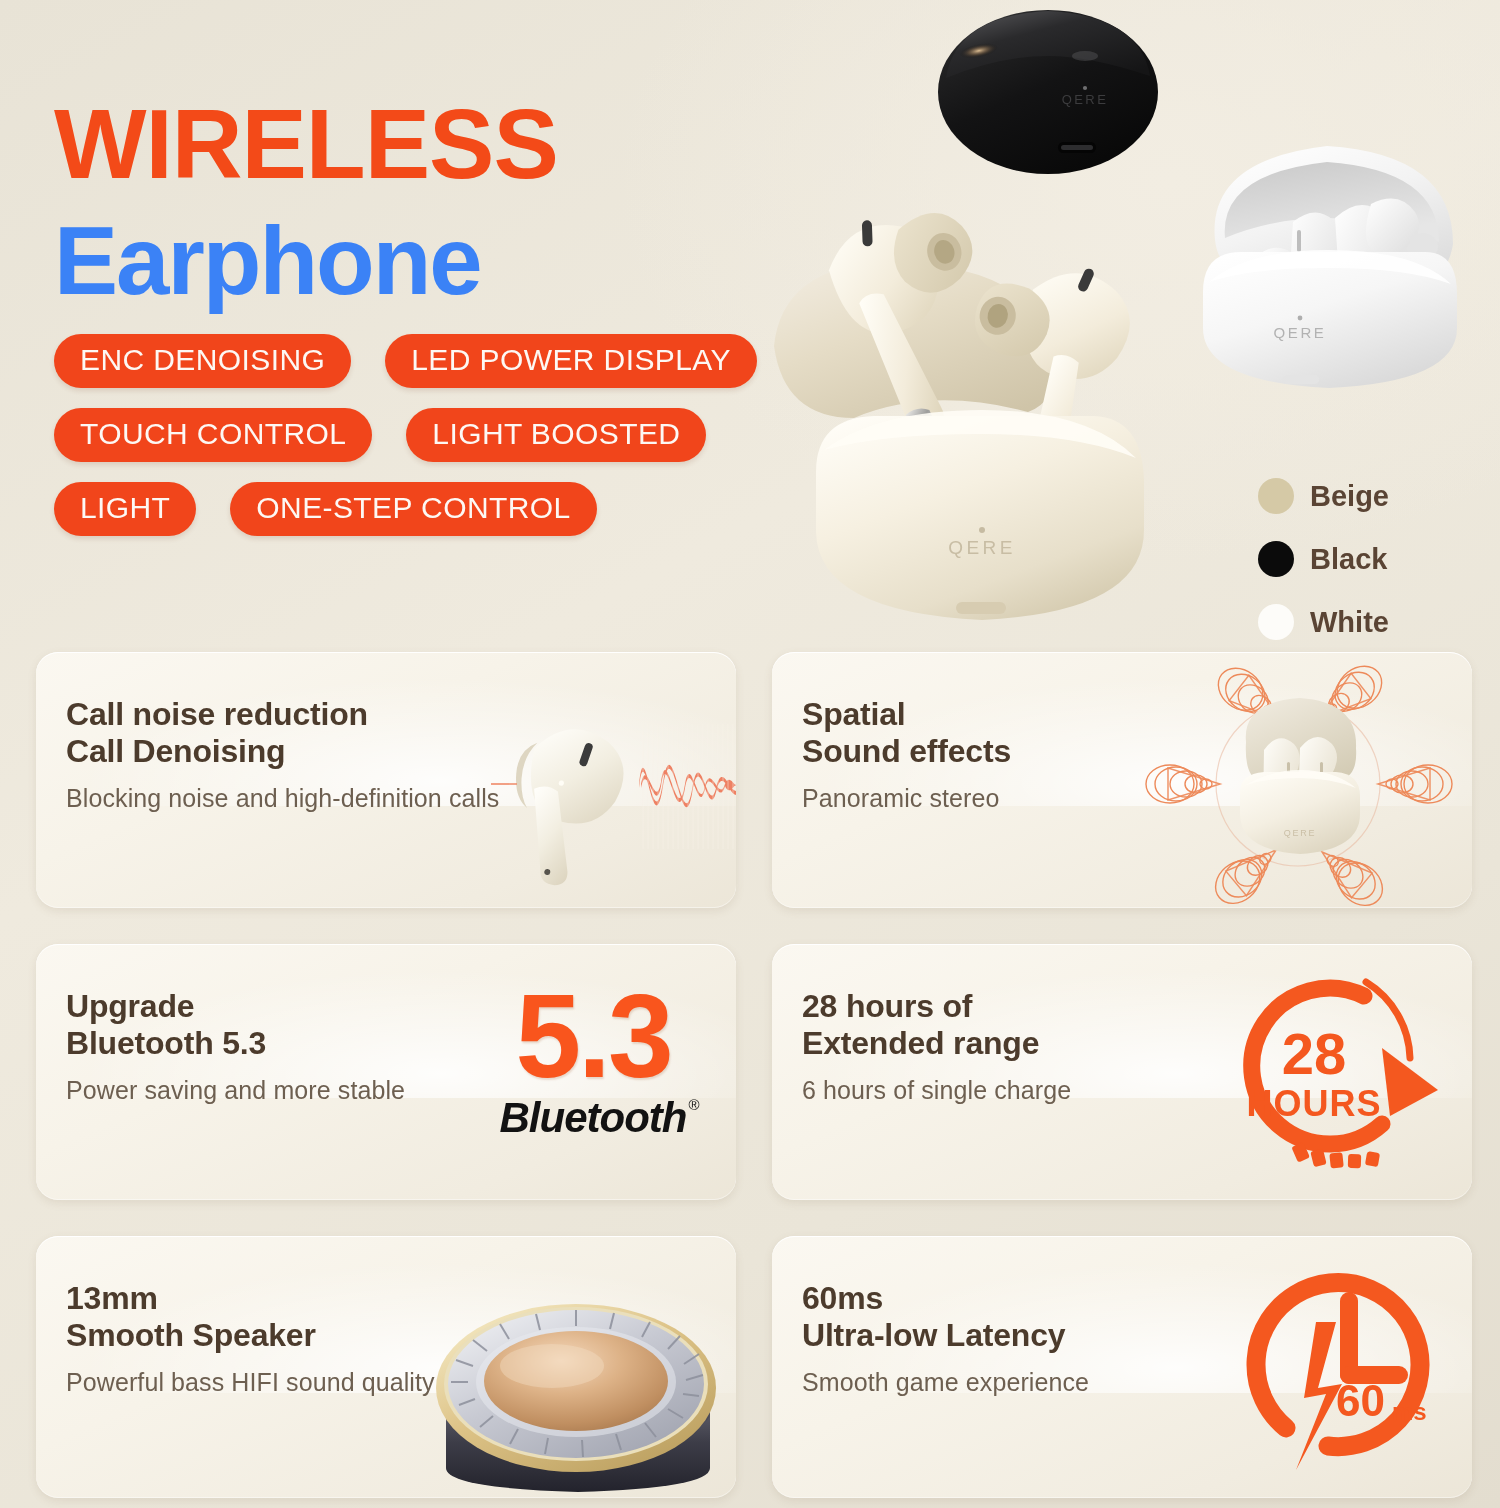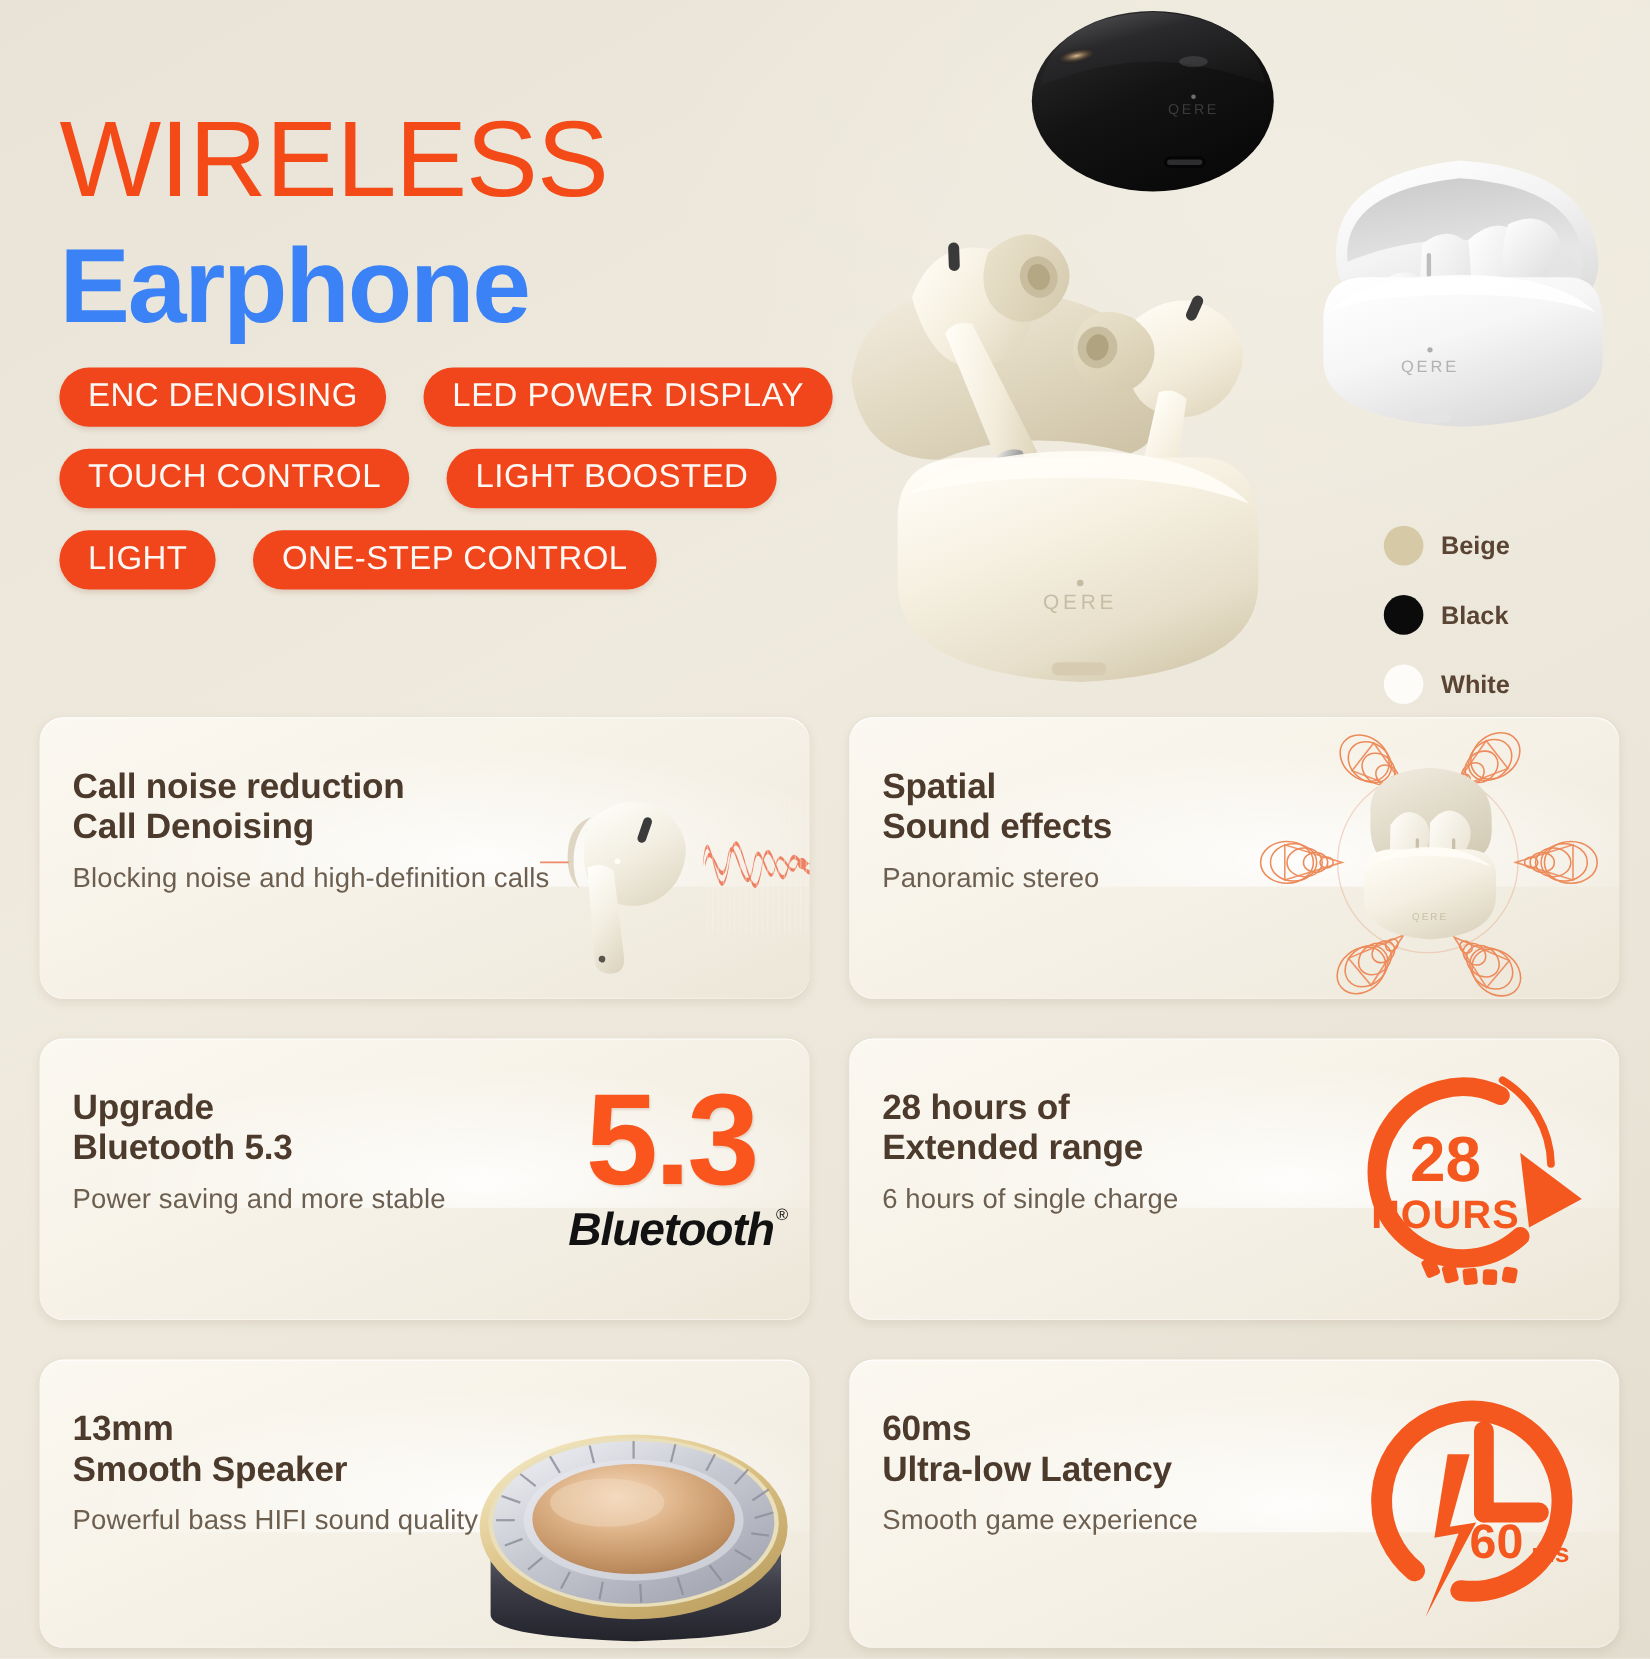--- a/index.html
+++ b/index.html
@@ -12,21 +12,21 @@
       linear-gradient(152deg, #e8e3d6 0%, #efeade 40%, #eae5d8 72%, #e3ddcf 100%);
     overflow:hidden;
     position:relative;
   }
 
   
   #hero { position:absolute; left:0; top:0; width:1500px; height:640px; }
 
   .headline-block { position:absolute; left:54px; top:96px; width:720px; }
   .head-1 {
-    font-size:98px; font-weight:normal; letter-spacing:-1px;
+    font-size:98px; font-weight:bold; letter-spacing:-1px;
     line-height:0.98; color:#f34a18;
   }
   .head-2 {
     font-size:96px; font-weight:bold; letter-spacing:-2px;
     line-height:1.02; color:#3b82f6; margin-top:20px;
   }
 
   .pill-rows { margin-top:24px; }
   .pill-row { display:flex; gap:34px; margin-bottom:20px; }
   .pill {
@@ -39,21 +39,21 @@
   }
 
   
   .swatches { position:absolute; left:1258px; top:478px; }
   .swatch-row { display:flex; align-items:center; margin-bottom:27px; }
   .dot { width:36px; height:36px; border-radius:50%; flex:none; }
   .dot.beige { background:#d5c9a6; }
   .dot.black { background:#0b0b0b; }
   .dot.white { background:#fdfcf9; }
   .sw-label {
-    margin-left:16px; font-size:23px; font-weight:bold;
+    margin-left:16px; font-size:29px; font-weight:bold;
     color:#5a4434; white-space:nowrap;
   }
 
   
   .prod { position:absolute; }
   #prod-black { left:930px; top:-6px; width:250px; height:185px; }
   #prod-white { left:1185px; top:132px; width:288px; height:270px; }
   #prod-beige { left:770px; top:150px; width:420px; height:490px; }
 
   
@@ -417,21 +417,21 @@
   </div>
 
   <div class="card">
     <div class="card-text">
       <div class="c-title">
         <div>Upgrade</div>
         <div>Bluetooth 5.3</div>
       </div>
       <div class="c-sub">Power saving and more stable</div>
     </div>
-    <div class="card-art" style="left:464px; top:36px; width:220px; text-align:center;">
+    <div class="card-art" style="left:447px; top:36px; width:220px; text-align:center;">
       <div style="font-size:118px; font-weight:bold; color:#f9551d; line-height:0.95;
                   letter-spacing:-3px; text-shadow:1px 2px 2px rgba(150,70,30,0.18);">5.3</div>
       <div style="position:relative; display:inline-block; margin-top:2px;">
         <span style="font-size:42px; font-weight:bold; color:#121212; letter-spacing:-1px;font-style:italic;">Bluetooth</span>
         <span style="position:absolute; top:2px; right:-13px; font-size:15px; color:#121212;">®</span>
       </div>
     </div>
   </div>
 
   <div class="card">

